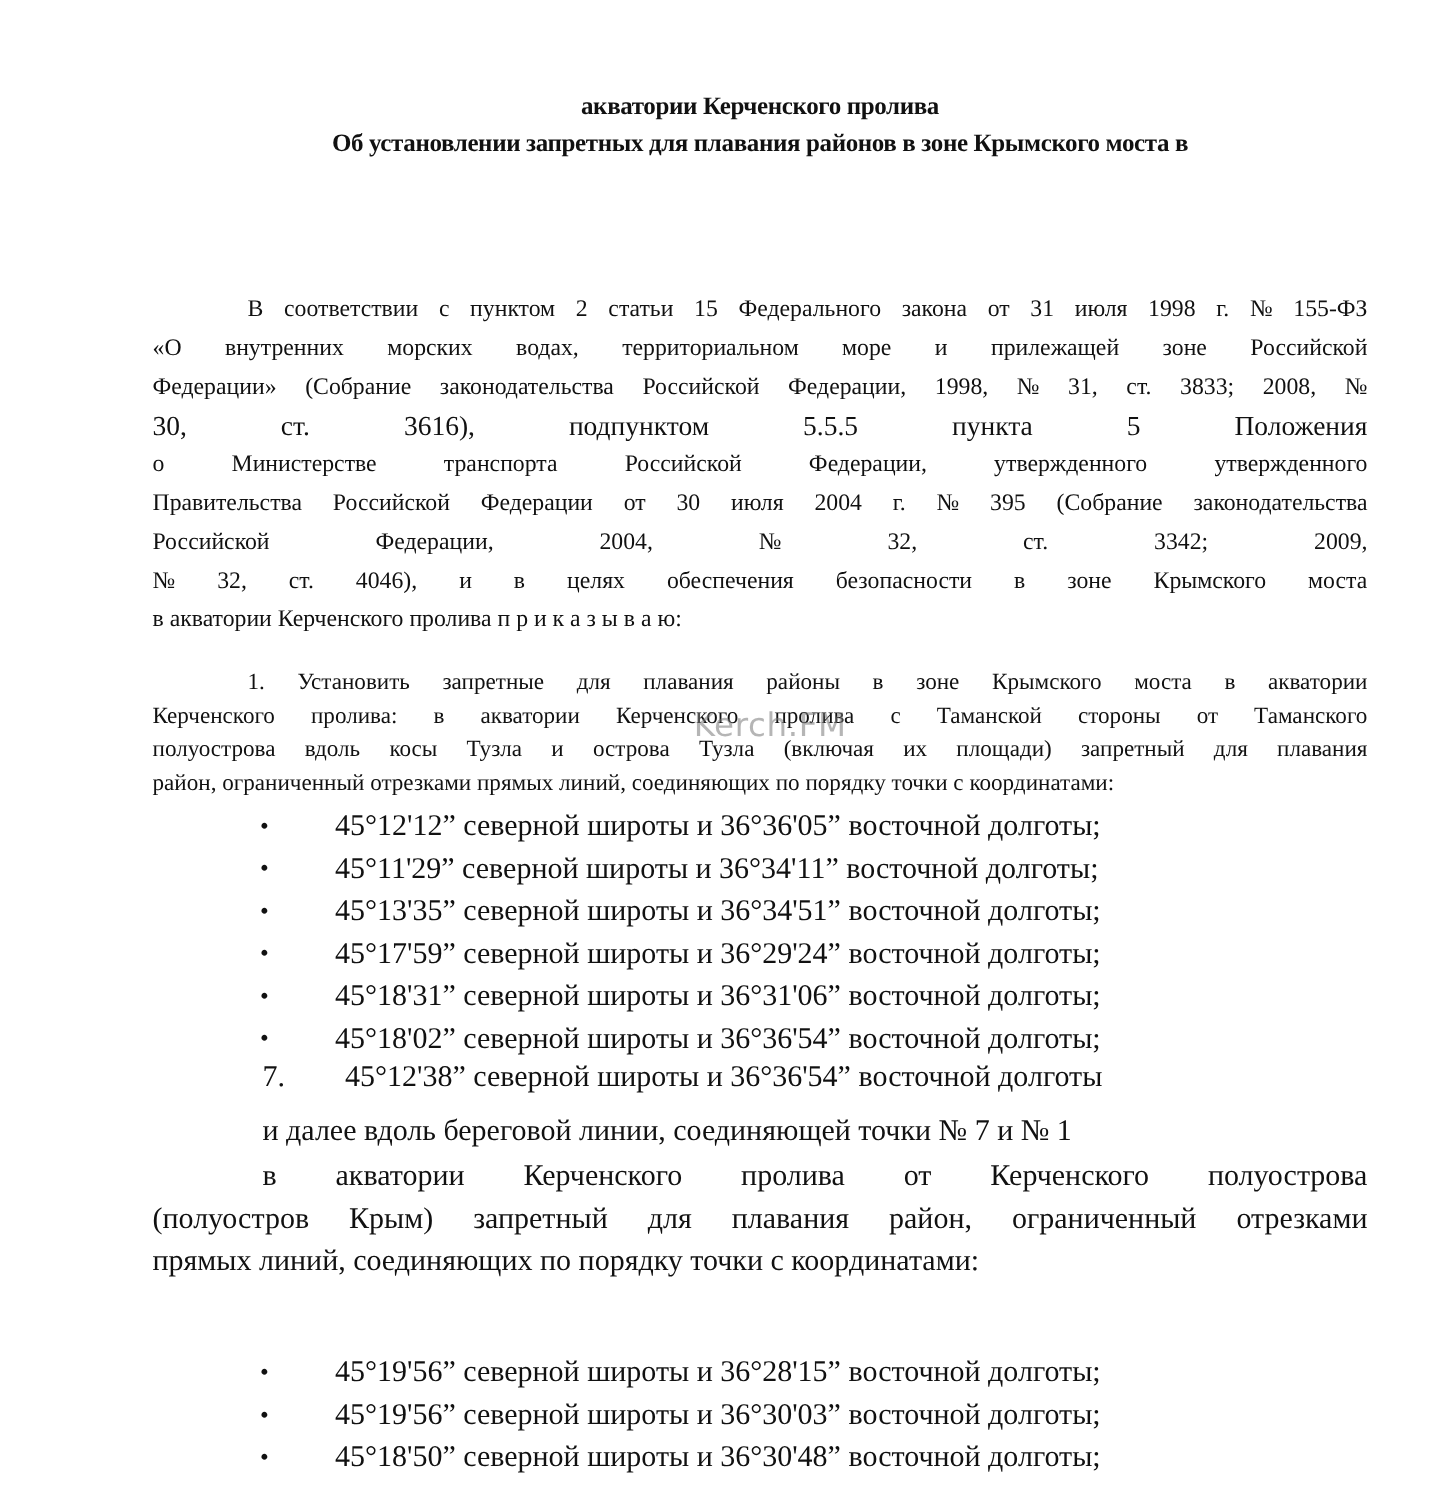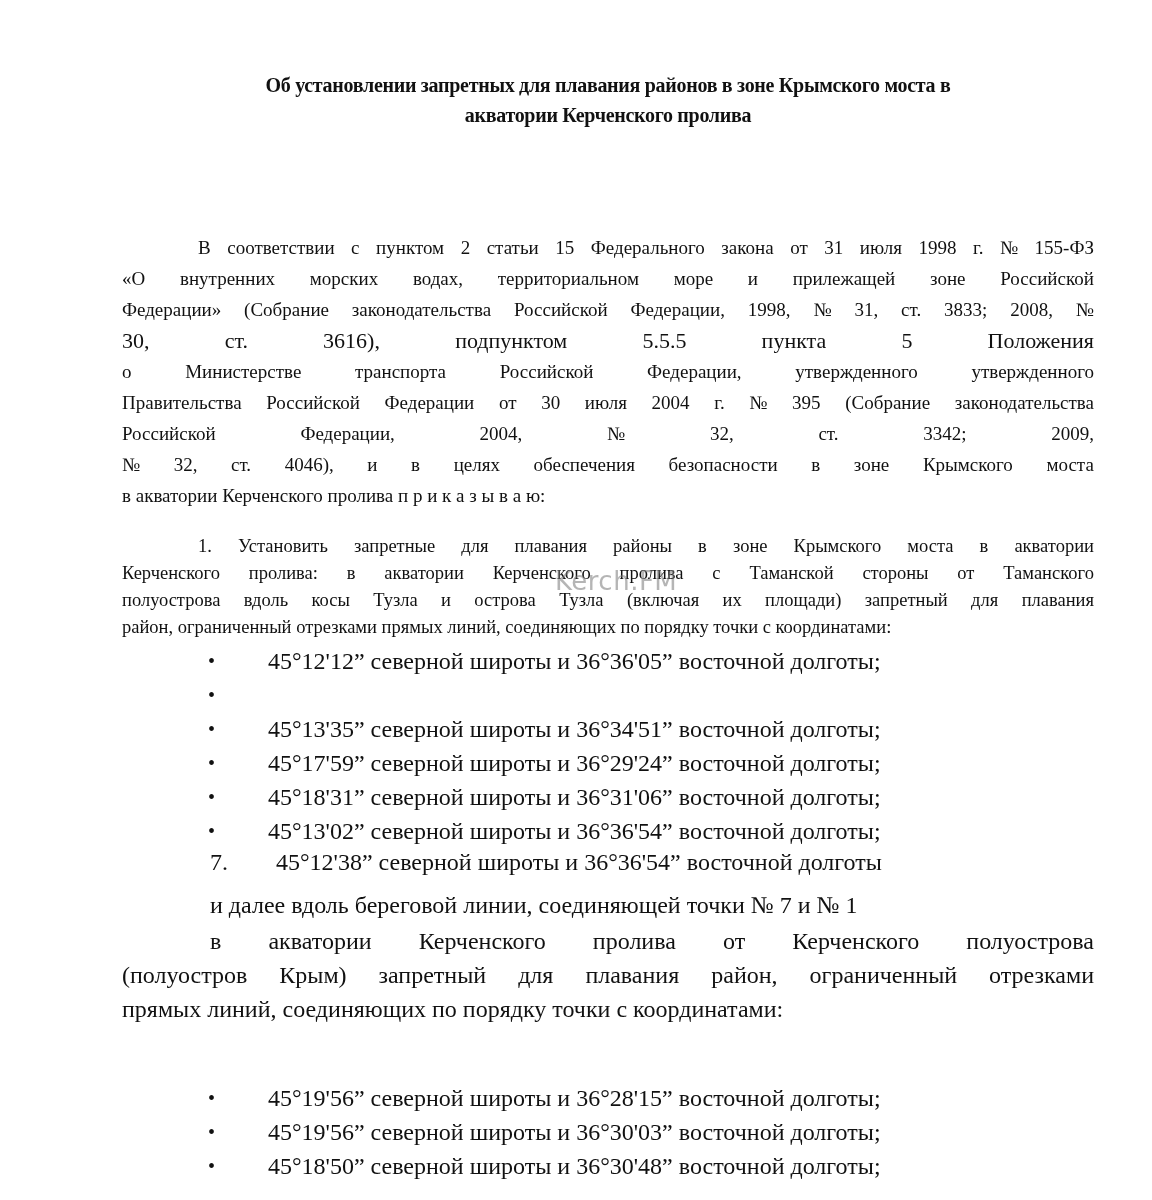--- a/index.html
+++ b/index.html
@@ -46,22 +46,22 @@
     position: absolute; left: 555px; top: 566px; font-family: "DejaVu Sans", sans-serif;
     font-size: 26px; color: rgba(120,120,120,0.55); letter-spacing: 0.5px; pointer-events: none;
   }
 </style>
 </head>
 <body>
 
 <div class="page">
 
   <div class="title">
+    <div>акватории Керченского пролива</div>
     <div>Об установлении запретных для плавания районов в зоне Крымского моста в</div>
-    <div>акватории Керченского пролива</div>
   </div>
 
   <div class="para p1">
     <span class="jl indent" style="white-space: nowrap; display: flex; justify-content: space-between; width: 896px;">
         <span>В</span>
         <span>соответствии</span>
         <span>с</span>
         <span>пунктом</span>
         <span>2</span>
         <span>статьи</span>
@@ -211,36 +211,37 @@
 
   <div class="watermark">Kerch.FM</div>
 
   <ul class="bullets b1">
     <li>
         <span class="dot">•</span>
         <span class="txt">45°12'12” северной широты и 36°36'05” восточной долготы;</span>
       </li>
     <li>
         <span class="dot">•</span>
+        <span class="txt">45°11'29” северной широты и 36°34'11” восточной долготы;</span>
       </li>
     <li>
         <span class="dot">•</span>
         <span class="txt">45°13'35” северной широты и 36°34'51” восточной долготы;</span>
       </li>
     <li>
         <span class="dot">•</span>
         <span class="txt">45°17'59” северной широты и 36°29'24” восточной долготы;</span>
       </li>
     <li>
         <span class="dot">•</span>
         <span class="txt">45°18'31” северной широты и 36°31'06” восточной долготы;</span>
       </li>
     <li>
         <span class="dot">•</span>
-        <span class="txt">45°13'02” северной широты и 36°36'54” восточной долготы;</span>
+        <span class="txt">45°18'02” северной широты и 36°36'54” восточной долготы;</span>
       </li>
   </ul>
 
   <div class="item7">
     <span class="num">7.</span><span>45°12'38” северной широты и 36°36'54” восточной долготы</span>
   </div>
 
   <div class="p3">и далее вдоль береговой линии, соединяющей точки № 7 и № 1</div>
 
   <div class="p4">

